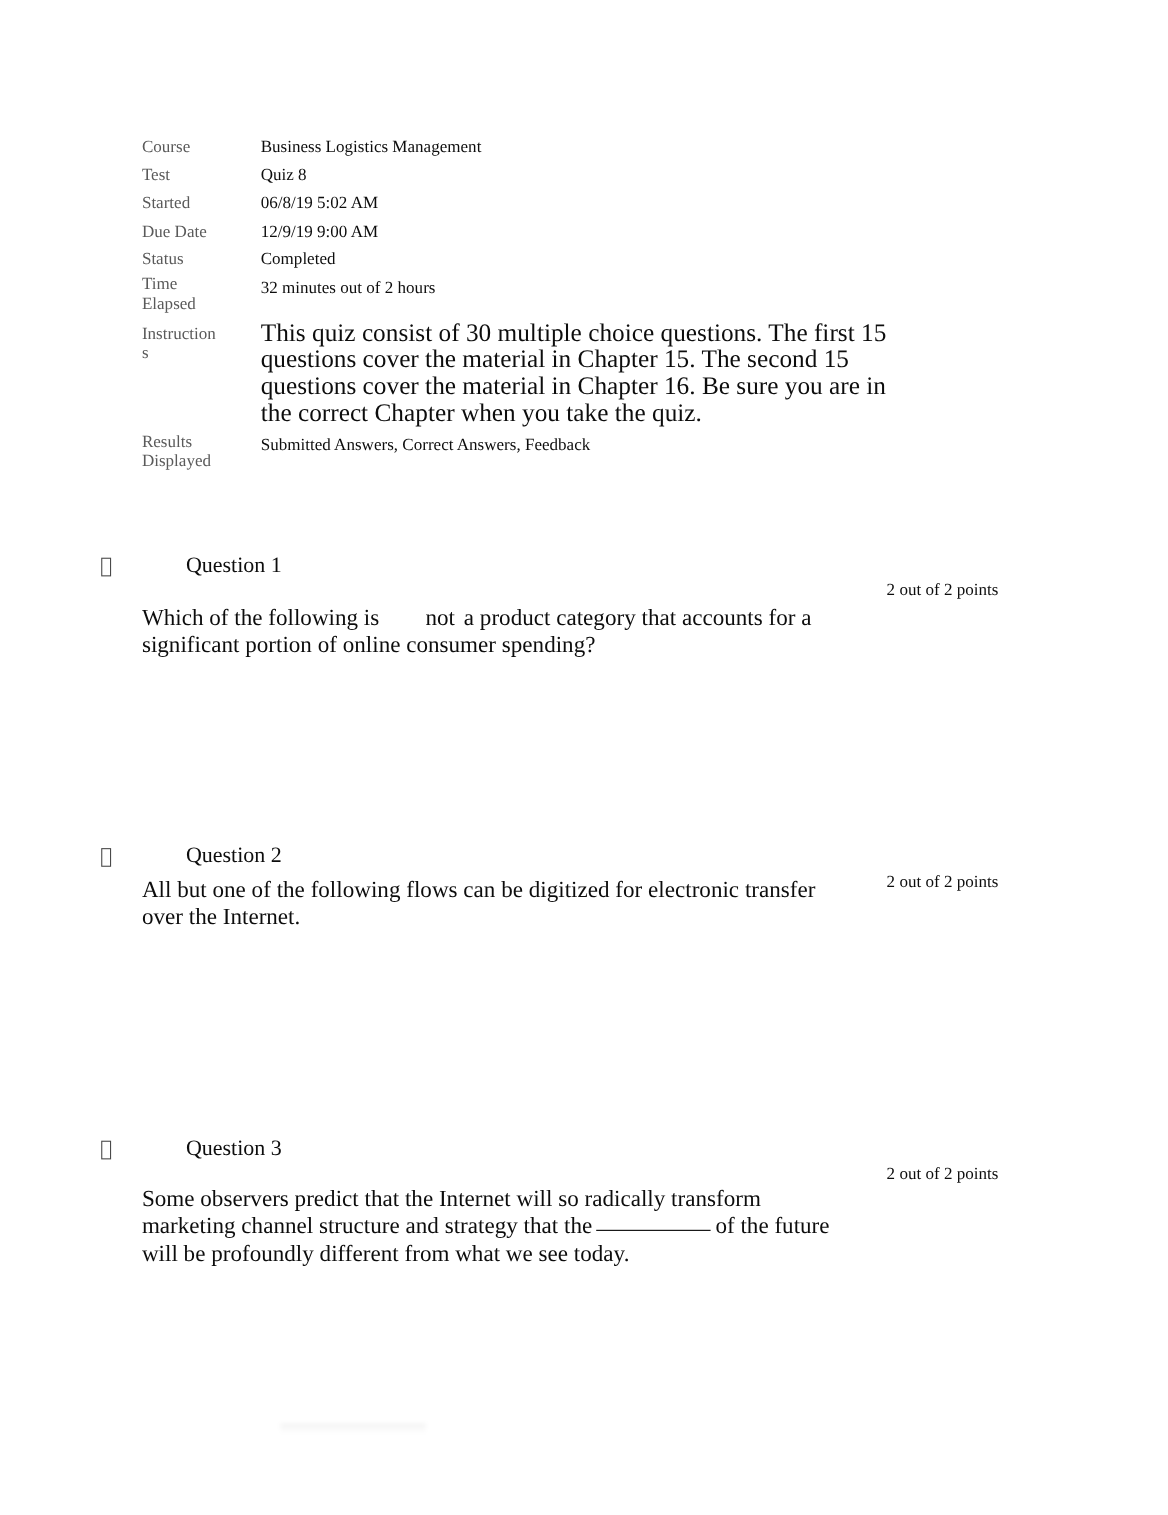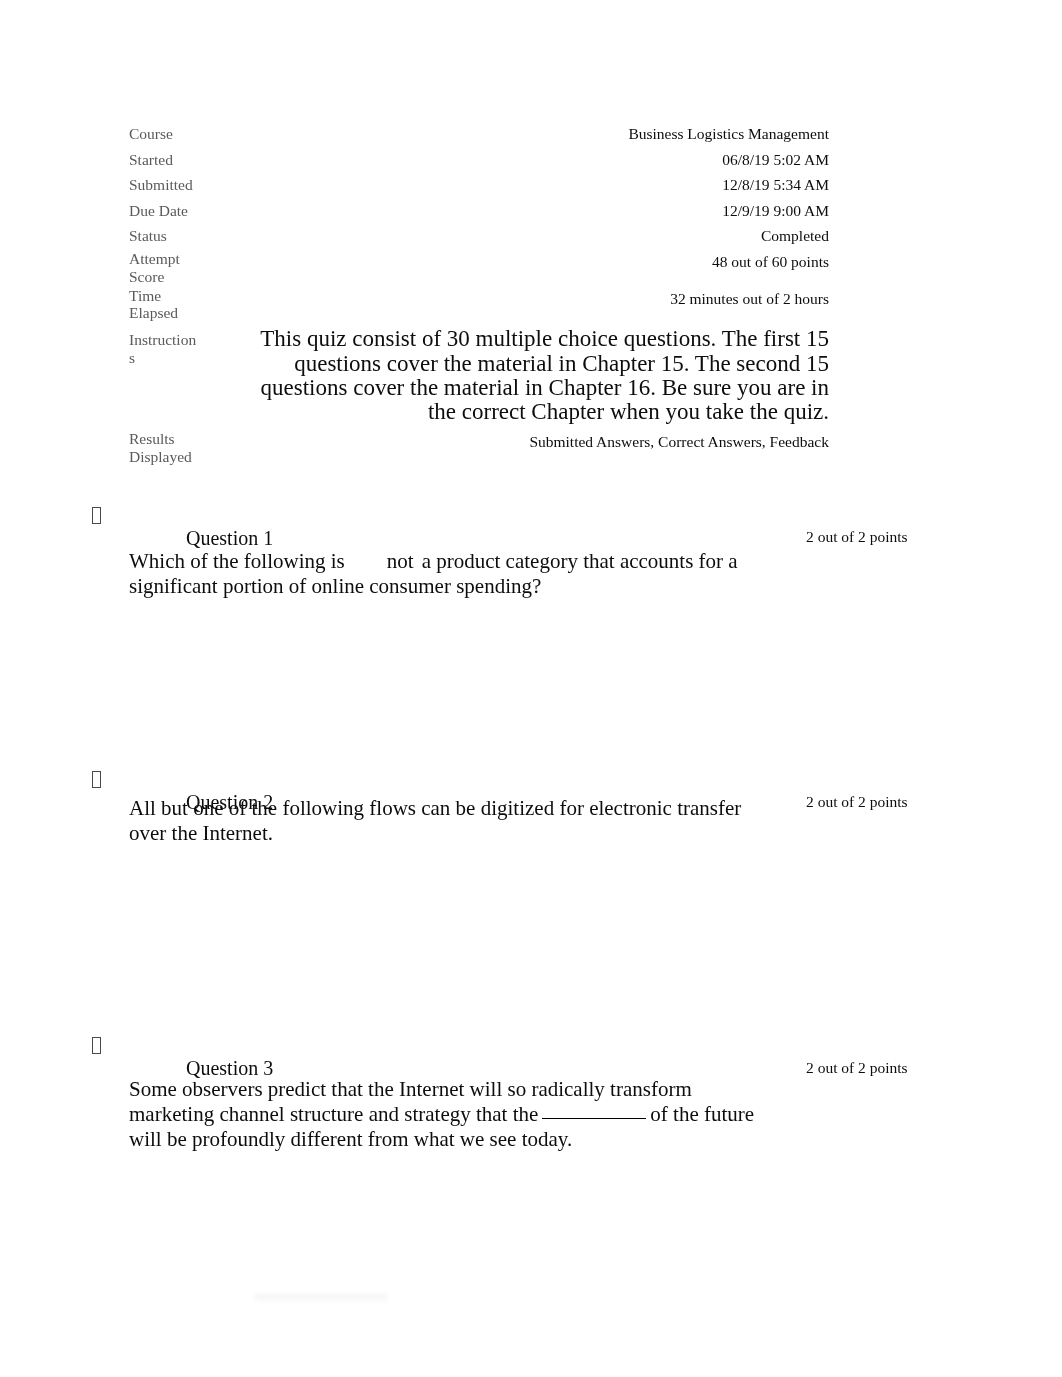--- a/index.html
+++ b/index.html
@@ -40,21 +40,20 @@
     font-size: 15.5px;
     line-height: 24.6px;
     padding-bottom: 1px;
     padding-right: 8px;
   }
   .meta .value {
     color: #0d0d0d;
     font-size: 15.5px;
     line-height: 24.6px;
     padding-bottom: 1px;
-    text-align: right;
   }
 
   
   .meta tr.instructions-row .value {
     font-size: 23px;
     line-height: 24.4px;
     padding-top: 4px;
     padding-bottom: 3px;
   }
   .meta tr.instructions-row .label {
@@ -92,27 +91,26 @@
   .tofu {
     display: inline-block;
     width: 7px;
     height: 15px;
     border: 1.3px solid #4a4a4a;
     vertical-align: middle;
   }
 
   .q-title {
     position: absolute;
-    left: 186px;
+    left: 169px;
     top: 0px;
     font-size: 20px;
     line-height: 26px;
     color: #0d0d0d;
     white-space: nowrap;
-    margin-top: 24px;
   }
 
   .q-points {
     position: absolute;
     left: 806px;
     font-size: 15.5px;
     line-height: 20px;
     color: #0d0d0d;
     white-space: nowrap;
   }
@@ -157,41 +155,34 @@
 
 <div class="page">
 
   <table class="meta">
     <tbody>
       <tr>
         <td class="label">Course</td>
         <td class="value">Business Logistics Management</td>
       </tr>
       <tr>
+        <td class="label">Test</td>
+        <td class="value">Quiz 8</td>
+      </tr>
+      <tr>
         <td class="label">Started</td>
         <td class="value">06/8/19 5:02 AM</td>
       </tr>
       <tr>
-        <td class="label">Submitted</td>
-        <td class="value">12/8/19 5:34 AM</td>
-      </tr>
-      <tr>
         <td class="label">Due Date</td>
         <td class="value">12/9/19 9:00 AM</td>
       </tr>
       <tr>
         <td class="label">Status</td>
         <td class="value">Completed</td>
-      </tr>
-      <tr class="attempt-row">
-        <td class="label">
-          <span class="lbl-wrap">Attempt</span>
-          <span class="lbl-wrap">Score</span>
-        </td>
-        <td class="value">48 out of 60 points</td>
       </tr>
       <tr class="time-row">
         <td class="label">
           <span class="lbl-wrap">Time</span>
           <span class="lbl-wrap">Elapsed</span>
         </td>
         <td class="value">32 minutes out of 2 hours</td>
       </tr>
       <tr class="instructions-row">
         <td class="label">

